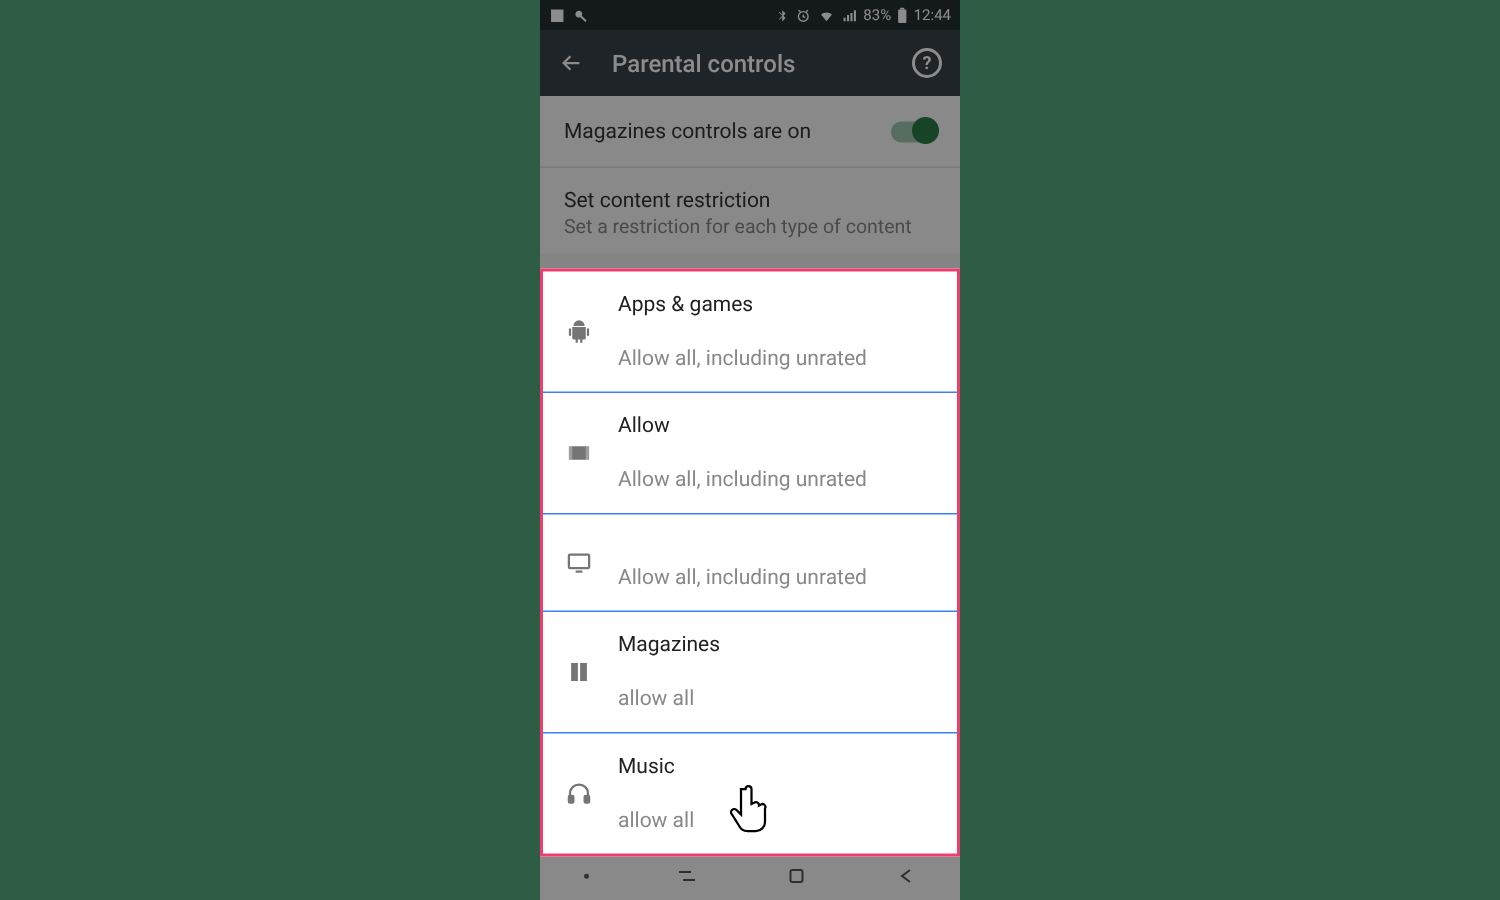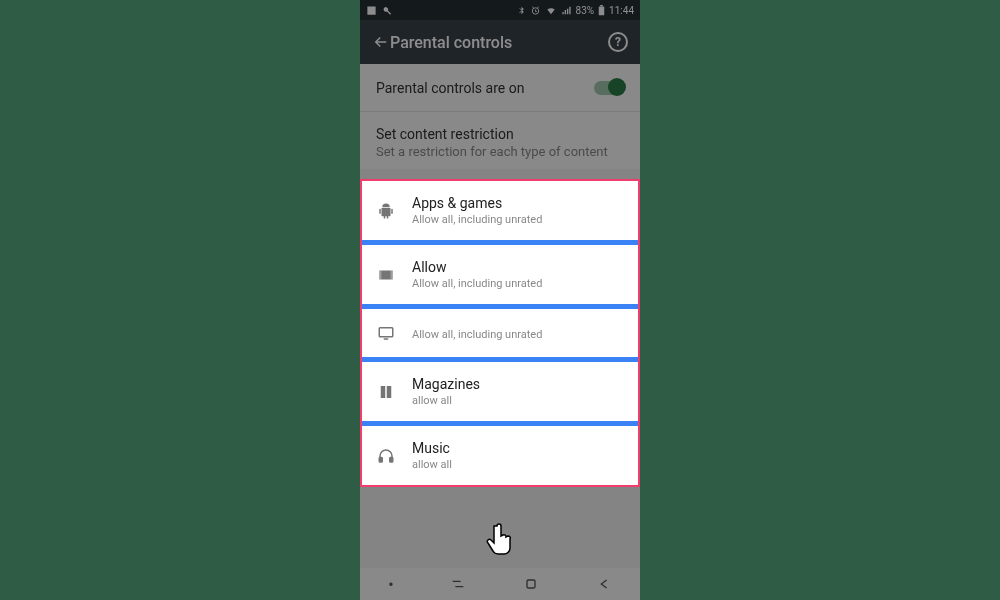--- a/index.html
+++ b/index.html
@@ -39,20 +39,21 @@
   }
   .status-left, .status-right { display: flex; align-items: center; gap: 4px; }
   .status-right svg { display: block; }
   .app-bar {
     height: 44px;
     background: #3a4349;
     display: flex;
     align-items: center;
     padding: 0 12px;
     color: #fff;
+    gap: 18px;
   }
   .app-bar-title { font-size: 16px; font-weight: 500; flex: 1; }
   .help-btn {
     width: 20px; height: 20px;
     border: 2px solid #fff; border-radius: 50%;
     display: flex; align-items: center; justify-content: center;
     font-size: 12px; font-weight: bold;
   }
   .toggle-row {
     height: 48px;
@@ -88,32 +89,32 @@
     background: #fff;
     position: relative;
     z-index: 10;
     border: 2px solid #f13c6e;
     margin-top: 10px;
   }
   .list-item {
     display: flex;
     align-items: center;
     padding: 14px 14px;
-    border-bottom: 5px solid #3b82f6;
+    border-bottom: 1px solid #3b82f6;
     gap: 16px;
   }
   .list-item:last-child { border-bottom: none; }
   .item-icon {
     width: 20px; height: 20px;
     color: #757575;
     display: flex; align-items: center; justify-content: center;
   }
   .item-text { flex: 1; }
   .item-title { font-size: 14px; color: #212121; }
-  .item-sub { font-size: 11px; color: #888; margin-top: 2px; }
+  .item-sub { font-size: 14px; color: #888; margin-top: 20px; }
   .nav-bar {
     position: absolute;
     bottom: 0; left: 0; right: 0;
     height: 32px;
     background: #fafafa;
     display: flex;
     align-items: center;
     justify-content: space-around;
     color: #555;
   }
@@ -153,34 +154,34 @@
           <path d="M12 20l8-10a13 13 0 00-16 0l8 10z"></path>
         </svg>
       <svg width="11" height="11" viewBox="0 0 24 24" fill="#fff">
           <path d="M3 20h3v-5H3v5zm5 0h3v-9H8v9zm5 0h3V8h-3v12zm5 0h3V4h-3v16z"></path>
         </svg>
       <span>83%</span>
       <svg width="7" height="11" viewBox="0 0 10 16" fill="#fff">
           <rect x="1" y="2" width="8" height="13" rx="1"></rect>
           <rect x="3" y="0" width="4" height="2"></rect>
         </svg>
-      <span>11:44</span>
+      <span>12:44</span>
     </div>
   </div>
 
   <div class="app-bar">
     <svg width="18" height="18" viewBox="0 0 24 24" fill="none" stroke="#fff" stroke-width="2">
         <path d="M19 12H5M11 6l-6 6 6 6"></path>
       </svg>
     <div class="app-bar-title">Parental controls</div>
     <div class="help-btn">?</div>
   </div>
 
   <div class="toggle-row">
-    <span class="toggle-label">Parental controls are on</span>
+    <span class="toggle-label">Magazines controls are on</span>
     <div class="toggle"></div>
   </div>
 
   <div class="section-header">
     <div class="section-title">Set content restriction</div>
     <div class="section-sub">Set a restriction for each type of content</div>
   </div>
 
   <div class="list">
     <div class="list-item">

